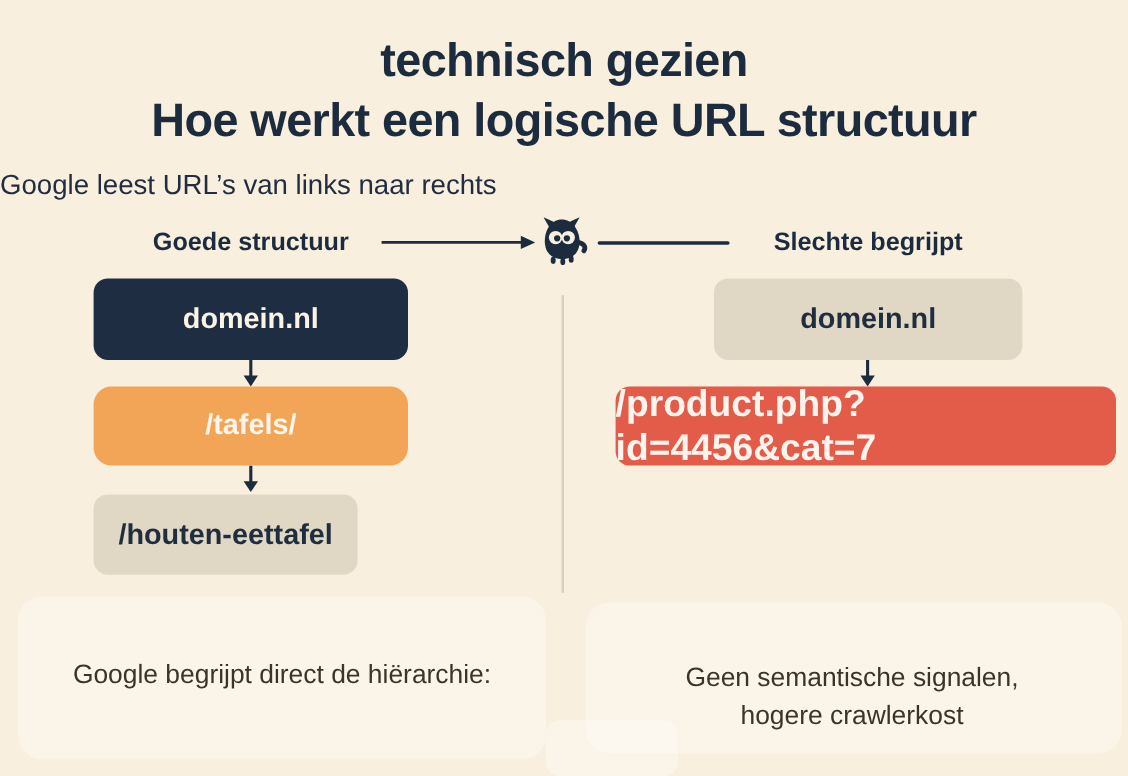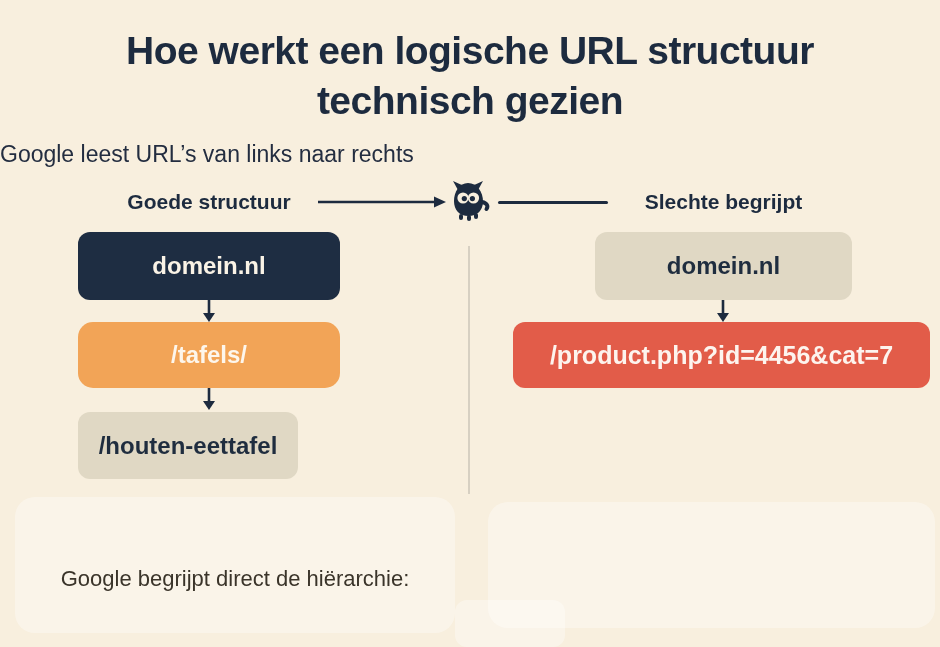--- a/index.html
+++ b/index.html
@@ -54,53 +54,53 @@
     font-weight:700;font-size:24px;
   }
   .box-navy{background:#1e2d42;color:#faf3e6;}
   .box-orange{background:#f2a457;color:#fdf6ec;}
   .box-beige{background:#e0d8c4;color:#1f2d3f;}
   .box-red{background:#e25c49;color:#fdf4ee;}
   .good-box-1{left:78px;top:232px;width:262px;height:68px;}
   .good-box-2{left:78px;top:322px;width:262px;height:66px;border-radius:15px;}
   .good-box-3{left:78px;top:412px;width:220px;height:67px;}
   .bad-box-1{left:595px;top:232px;width:257px;height:68px;}
-  .bad-box-2{left:513px;top:322px;width:417px;height:66px;font-size:25px;}
+  .bad-box-2{left:513px;top:322px;width:417px;height:66px;font-size:31px;}
   .v-arrow{position:absolute;width:18px;height:23px;}
   .va-g1{left:200px;top:300px;}
   .va-g2{left:200px;top:388px;}
   .va-b1{left:714px;top:300px;}
   .divider{
     position:absolute;left:468px;top:246px;
     width:2px;height:248px;
     background:#d7d0c2;
   }
   .caption{
     position:absolute;
     text-align:center;
     color:#3a342a;
     font-size:22px;font-weight:400;
     line-height:31px;
   }
-  .caption span{display:block;margin-top:17px;}
+  .caption span{display:block;}
   .caption-good{left:20px;width:430px;top:546px;}
   .caption-bad{left:500px;width:420px;top:549px;}
 </style>
 </head>
 <body>
 
 <div class="canvas">
 
   <div class="faint-card" style="left:15px;top:497px;width:440px;height:136px;"></div>
   <div class="faint-card" style="left:488px;top:502px;width:447px;height:126px;"></div>
   <div class="faint-card" style="left:455px;top:600px;width:110px;height:47px;border-radius:12px;"></div>
 
   <div class="title">
+    <span>technisch gezien</span>
     <span>Hoe werkt een logische URL structuur</span>
-    <span>technisch gezien</span>
   </div>
 
   <div class="subtitle">Google leest URL’s van links naar rechts</div>
 
   <div class="col-label label-good">Goede structuur</div>
 
   <svg class="h-arrow" width="132" height="14" viewBox="0 0 132 14">
     <line x1="2" y1="7" x2="119" y2="7" stroke="#1d2b3f" stroke-width="2.4"></line>
     <polygon points="118,1.5 118,12.5 130,7" fill="#1d2b3f"></polygon>
   </svg>
@@ -152,14 +152,18 @@
   </svg>
 
   <div class="url-box box-red bad-box-2">/product.php?id=4456&amp;cat=7</div>
 
   <div class="divider"></div>
 
   <div class="caption caption-good">
     <span>Google begrijpt direct de hiërarchie:</span>
   </div>
 
+  <div class="caption caption-bad">
+    <span>Geen semantische signalen,</span>
+    <span>hogere crawlerkost</span>
+  </div>
 
 </div>
 
 </body></html>

